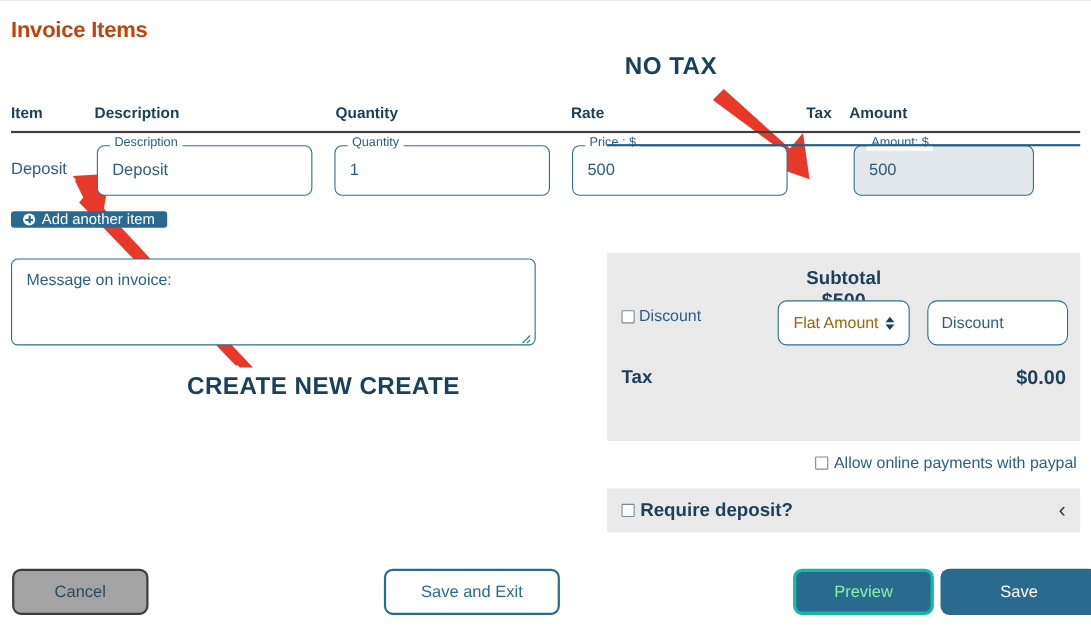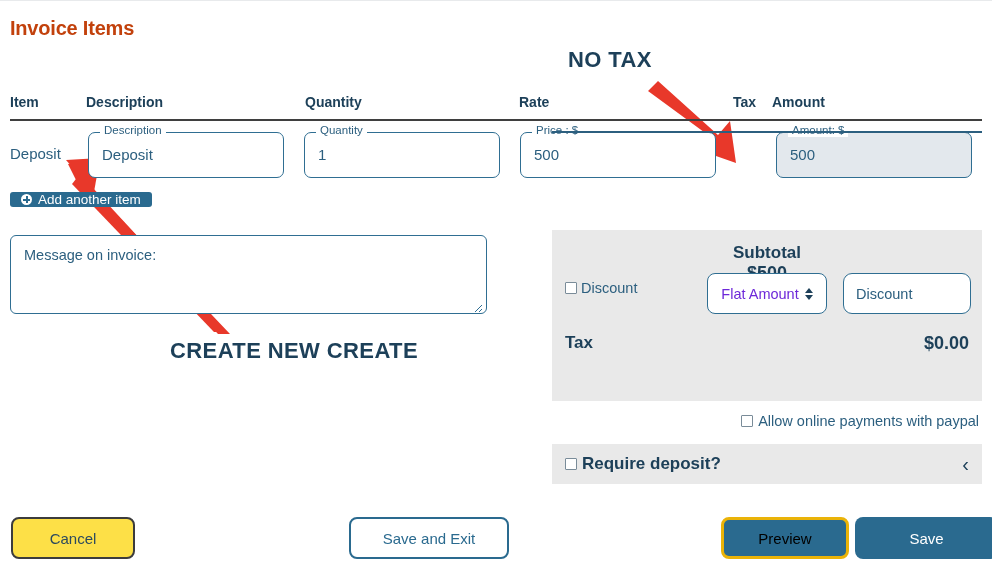--- a/index.html
+++ b/index.html
@@ -106,21 +106,21 @@
     position: absolute;
     left: 13px;
     top: 13px;
     font-size: 15px;
     color: #2c5f7f;
   }
 
   .f-desc { left: 88px;  top: 131px; width: 196px; }
   .f-qty  { left: 304px; top: 131px; width: 196px; }
   .f-rate { left: 520px; top: 131px; width: 196px; }
-  .f-amt  { left: 776px; top: 131px; width: 196px; }
+  .f-amt  { left: 776px; top: 131px; width: 164px; }
 
   
   .add-item-btn {
     position: absolute;
     left: 10px;
     top: 191px;
     height: 15px;
     padding: 0 11px;
     display: flex;
     align-items: center;
@@ -249,21 +249,21 @@
     width: 120px;
     height: 41px;
     border: 1px solid #2f6e92;
     border-radius: 8px;
     background: #ffffff;
     display: flex;
     align-items: center;
     justify-content: center;
     gap: 6px;
     font-size: 14.5px;
-    color: #6d28d9;
+    color: #a16207;
     cursor: pointer;
   }
   .updown { display: inline-flex; flex-direction: column; gap: 2px; line-height: 0; }
   .updown i {
     display: block;
     width: 0; height: 0;
     border-left: 4px solid transparent;
     border-right: 4px solid transparent;
   }
   .updown i.u { border-bottom: 5px solid #1d4059; }
@@ -331,34 +331,34 @@
     font-family: "Liberation Sans", sans-serif;
     font-size: 15px;
     cursor: pointer;
     display: flex;
     align-items: center;
     justify-content: center;
   }
   .btn-cancel {
     left: 11px; top: 516px; width: 124px;
     border: 2px solid #3c3c3c;
-    background: #fde047;
+    background: #a3a3a3;
     color: #2c4a5e;
   }
   .btn-save-exit {
     left: 349px; top: 516px; width: 160px;
     border: 2px solid #2a6a8f;
     background: #ffffff;
     color: #2a6a8f;
   }
   .btn-preview {
     left: 721px; top: 516px; width: 128px;
-    border: 3px solid #eab308;
+    border: 3px solid #14b8a6;
     background: #2a6a8f;
-    color: #000000;
+    color: #86efac;
   }
   .btn-save {
     left: 855px; top: 516px; width: 143px;
     border: none;
     background: #2a6a8f;
     color: #ffffff;
   }
 </style>
 </head>
 <body>

